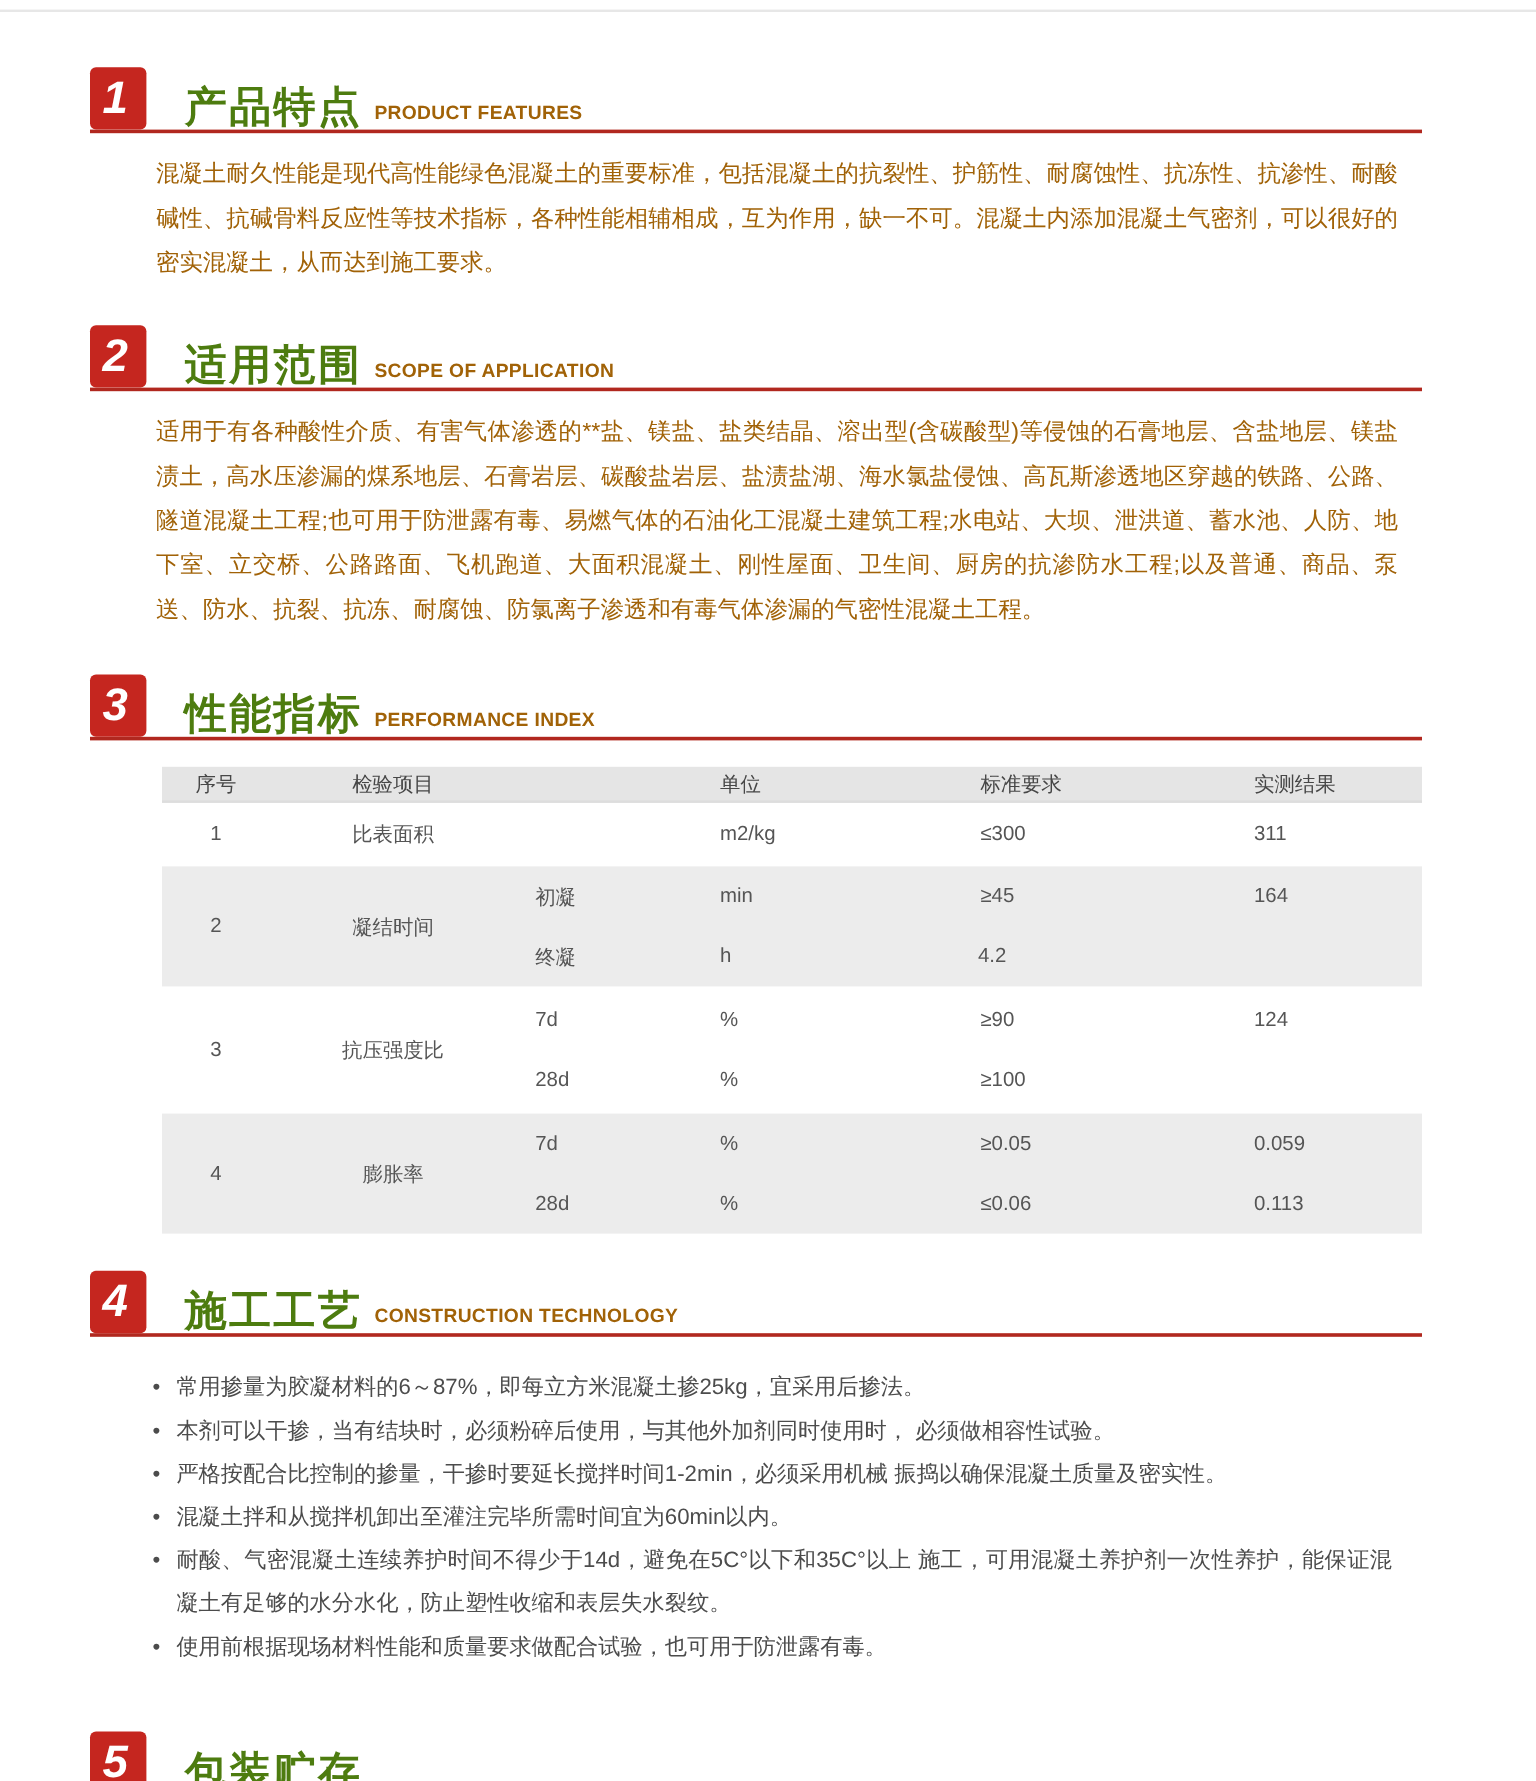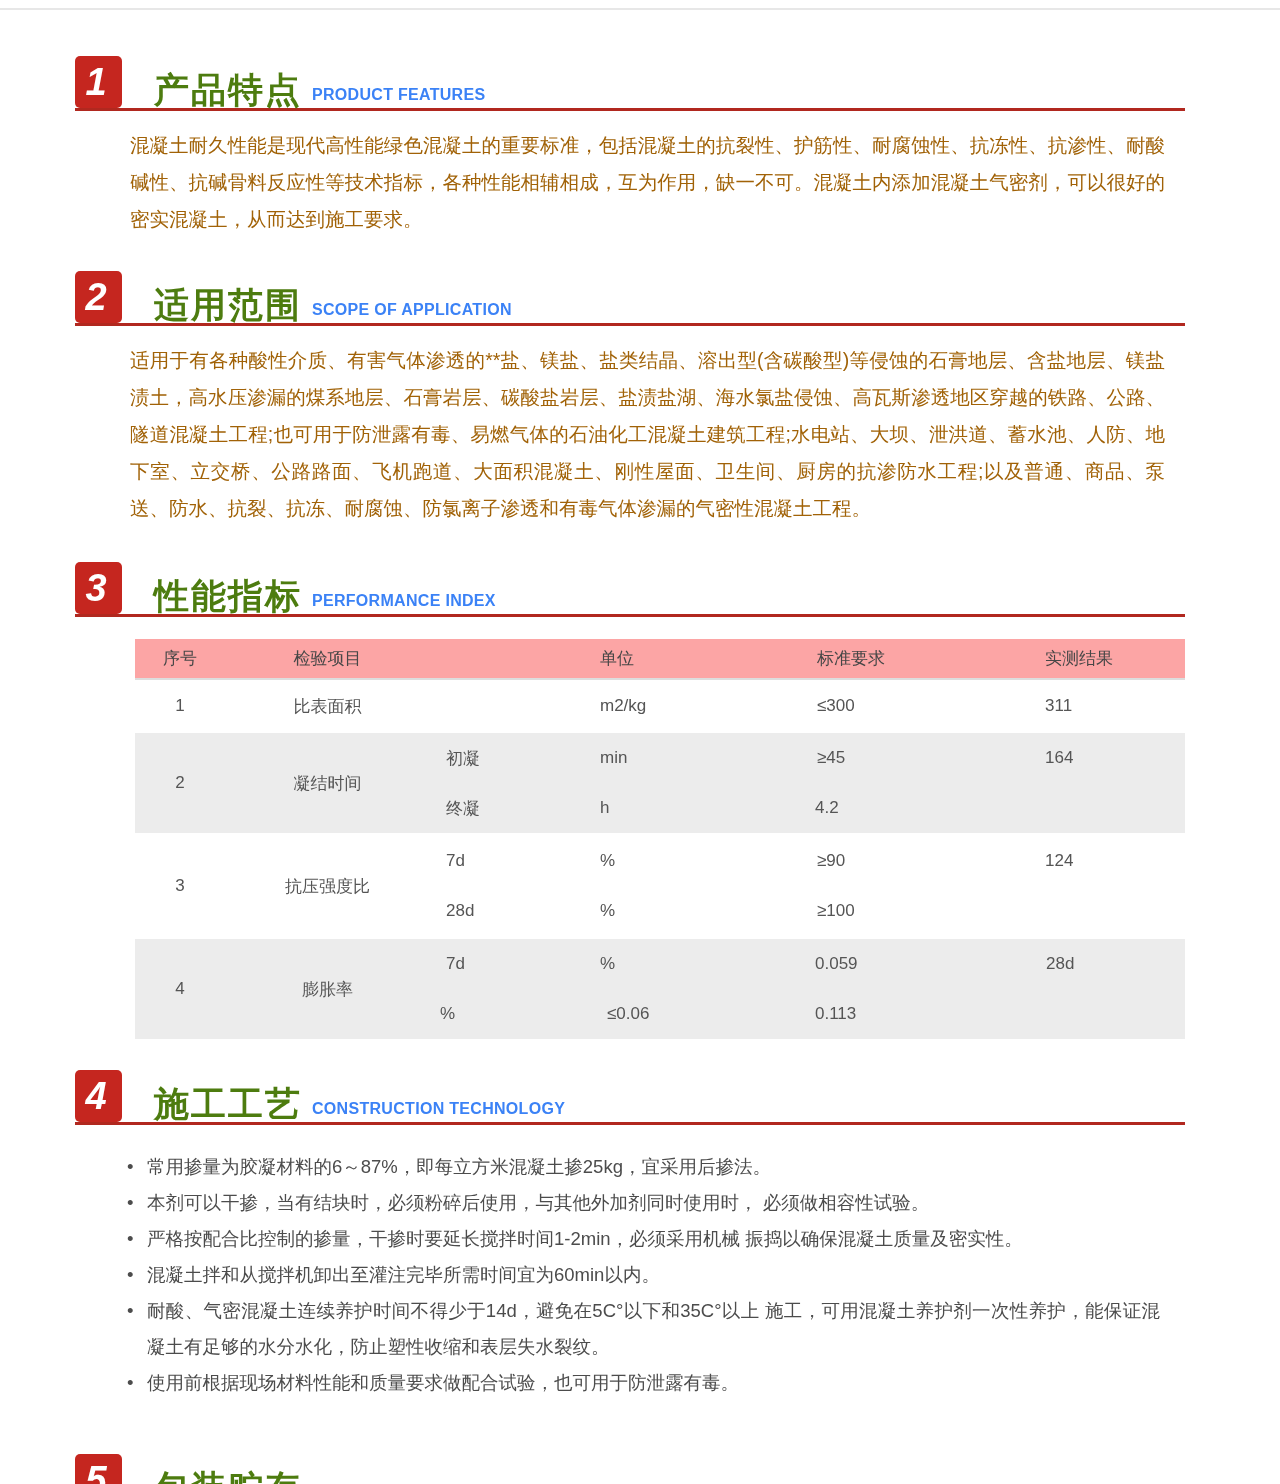--- a/index.html
+++ b/index.html
@@ -39,21 +39,21 @@
     font-weight: bold;
     color: #4d7c0f;
     letter-spacing: 2px;
     line-height: 1;
     margin: 0 0 1px 32px;
     white-space: nowrap;
   }
   .en-title {
     font-size: 16px;
     font-weight: bold;
-    color: #3b82f6;
+    color: #a16207;
     letter-spacing: 0.3px;
     margin: 0 0 4px 10px;
     white-space: nowrap;
   }
 
   
   .para {
     margin: 16px 20px 0 55px;
     font-size: 19.5px;
     line-height: 37px;
@@ -68,22 +68,22 @@
   #sec-4 { margin-top: 30px; }
   #sec-5 { margin-top: 52px; }
 
   
   .ptable { margin: 22px 0 0 60px; width: 1050px; font-size: 17px; color: #555555; }
   .t-row {
     display: grid;
     grid-template-columns: 90px 205px 160px 210px 230px 1fr;
   }
   .t-head {
-    background: #fca5a5;
-    height: 41px;
+    background: #e5e5e5;
+    height: 30px;
     border-bottom: 2px solid #dddddd;
     color: #474747;
     margin-bottom: 2px;
   }
   .t-group { grid-auto-rows: 50px; margin-bottom: 3px; }
   .t-group.rows-1 { grid-auto-rows: 48px; }
   .t-group.shade { background: #ececec; }
   .t-group.rows-2 .span-cell { grid-row: 1 / 3; }
   .t-group.rows-1 .span-cell { grid-row: 1 / 2; }
   .cell { display: flex; align-items: center; }
@@ -190,20 +190,21 @@
         <div class="cell c-sub">28d</div>
         <div class="cell c-unit">%</div>
         <div class="cell c-std">≥100</div>
       </div>
 
       <div class="t-row t-group rows-2 shade">
         <div class="cell c-no span-cell">4</div>
         <div class="cell c-item span-cell">膨胀率</div>
         <div class="cell c-sub">7d</div>
         <div class="cell c-unit">%</div>
+        <div class="cell c-std">≥0.05</div>
         <div class="cell c-res">0.059</div>
         <div class="cell c-sub">28d</div>
         <div class="cell c-unit">%</div>
         <div class="cell c-std">≤0.06</div>
         <div class="cell c-res">0.113</div>
       </div>
     </div>
   </section>
 
   <section id="sec-4">

